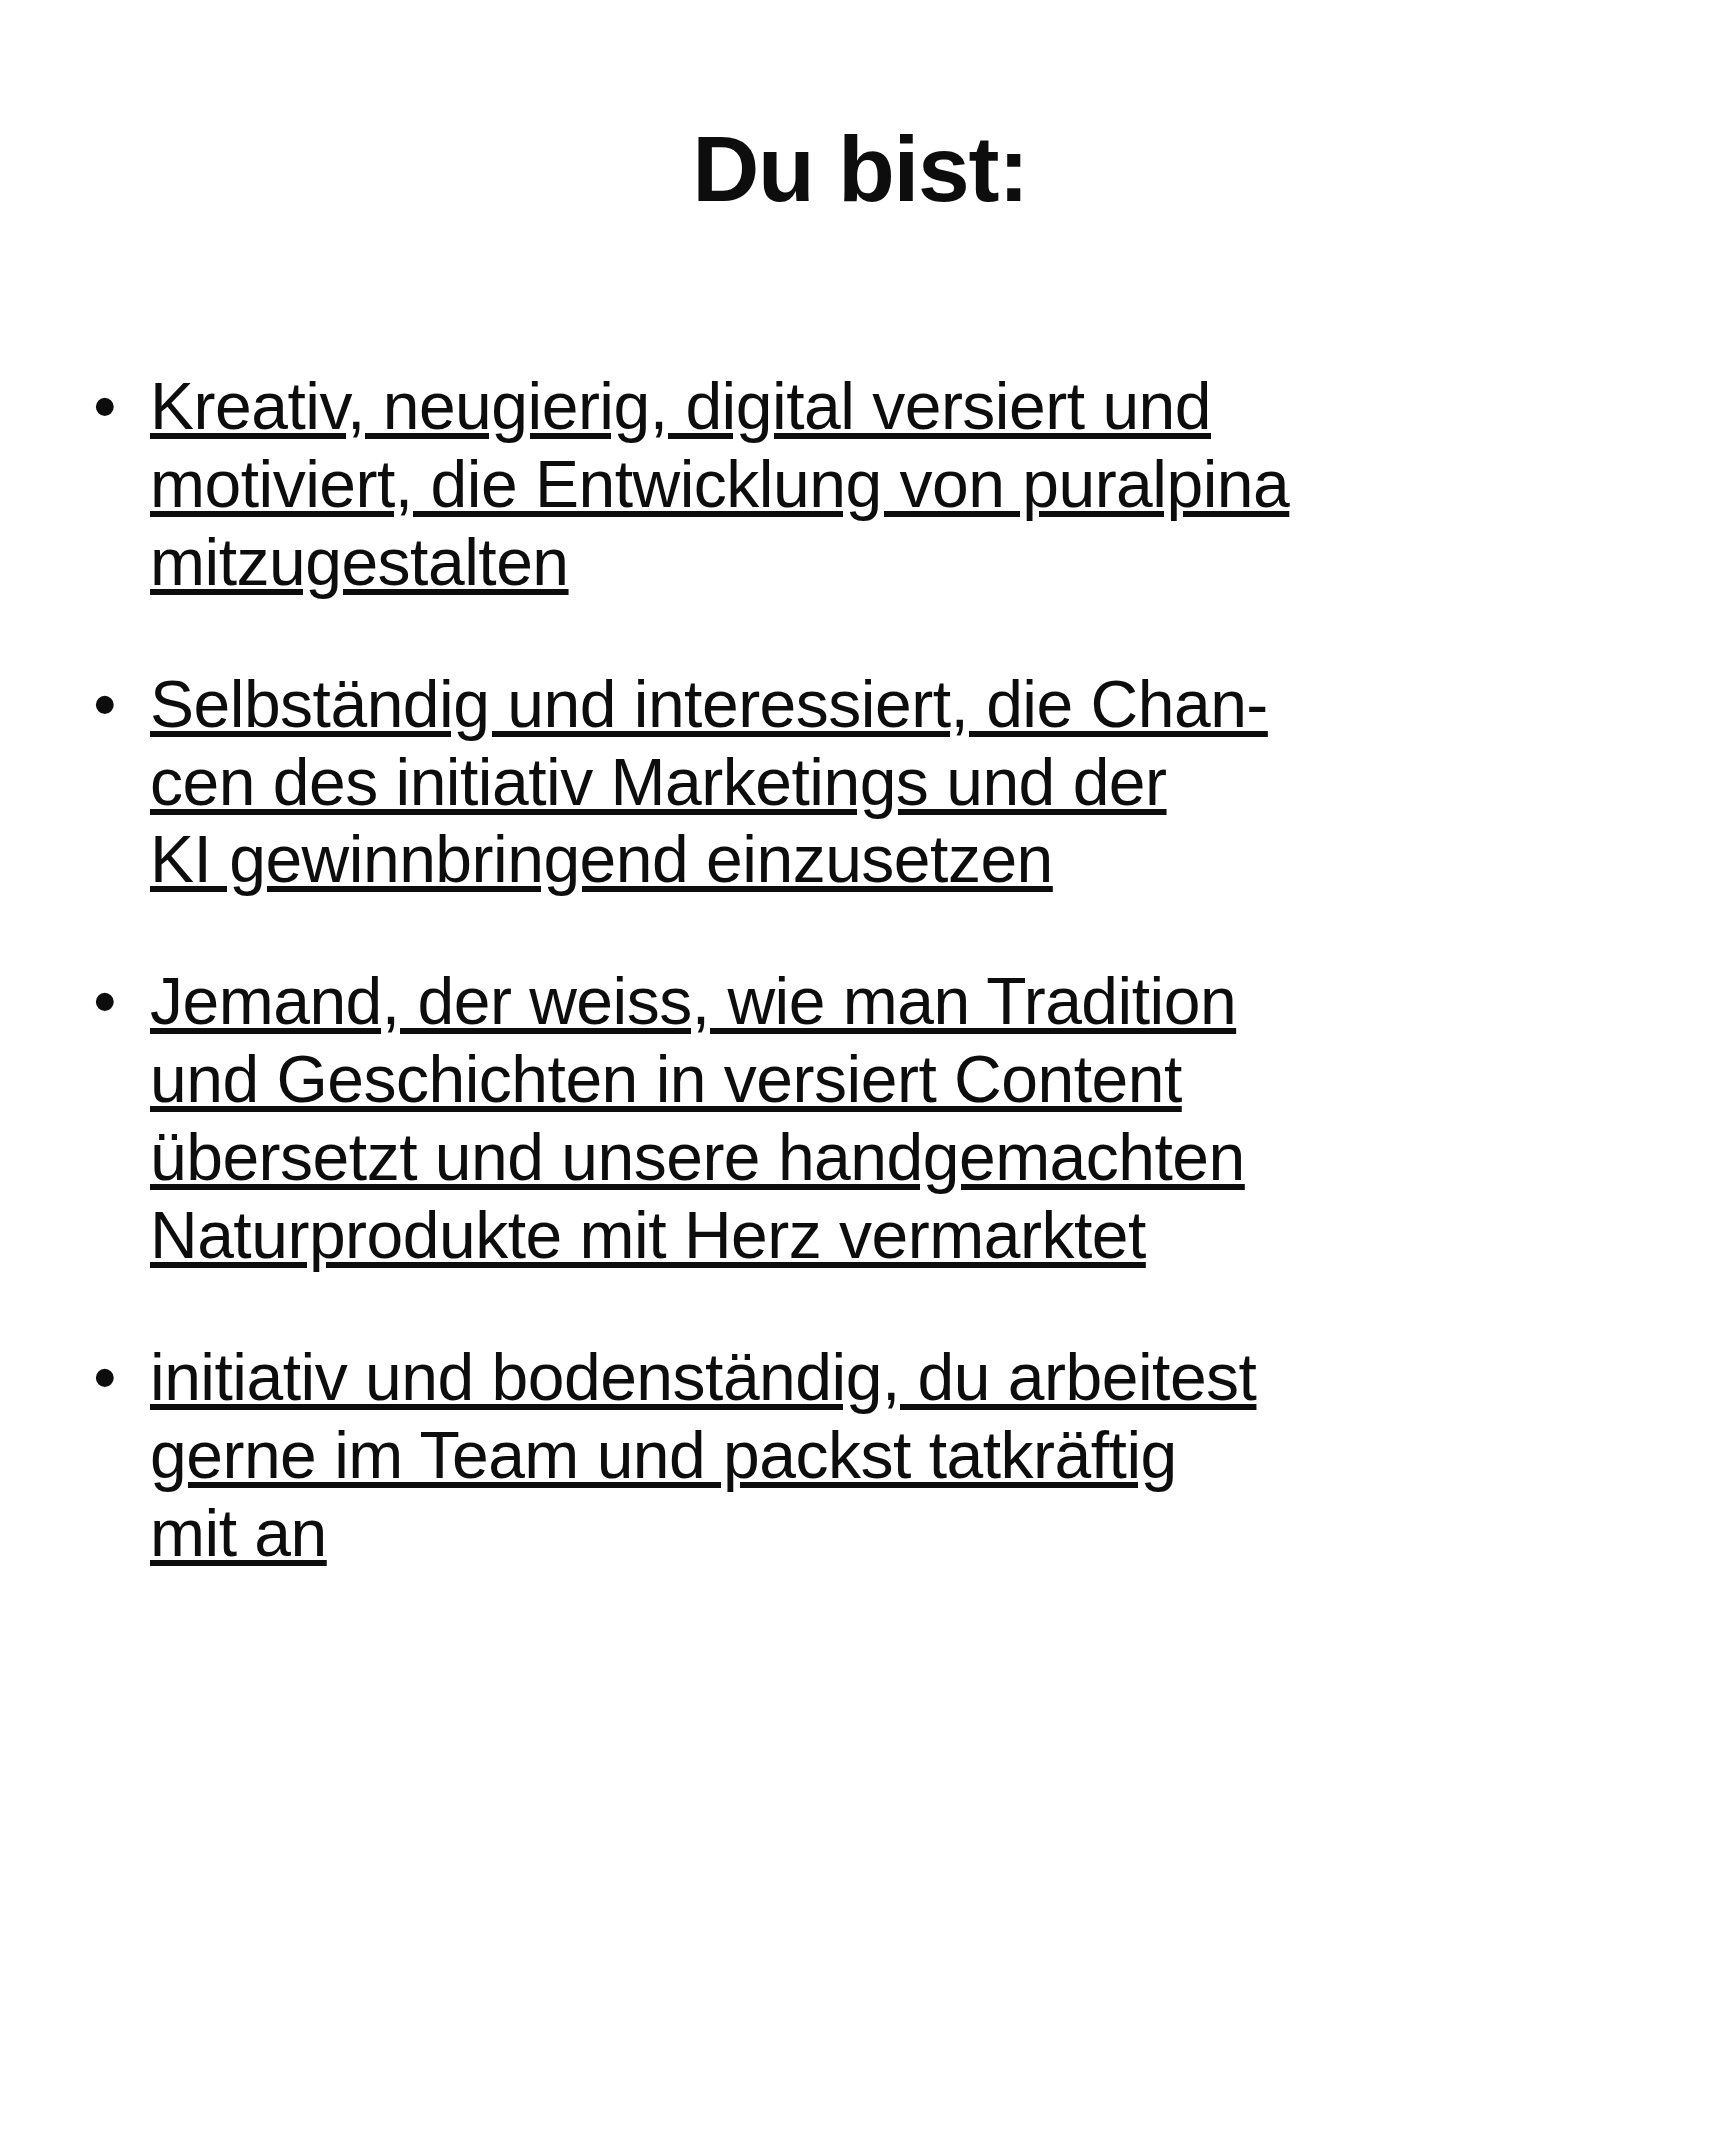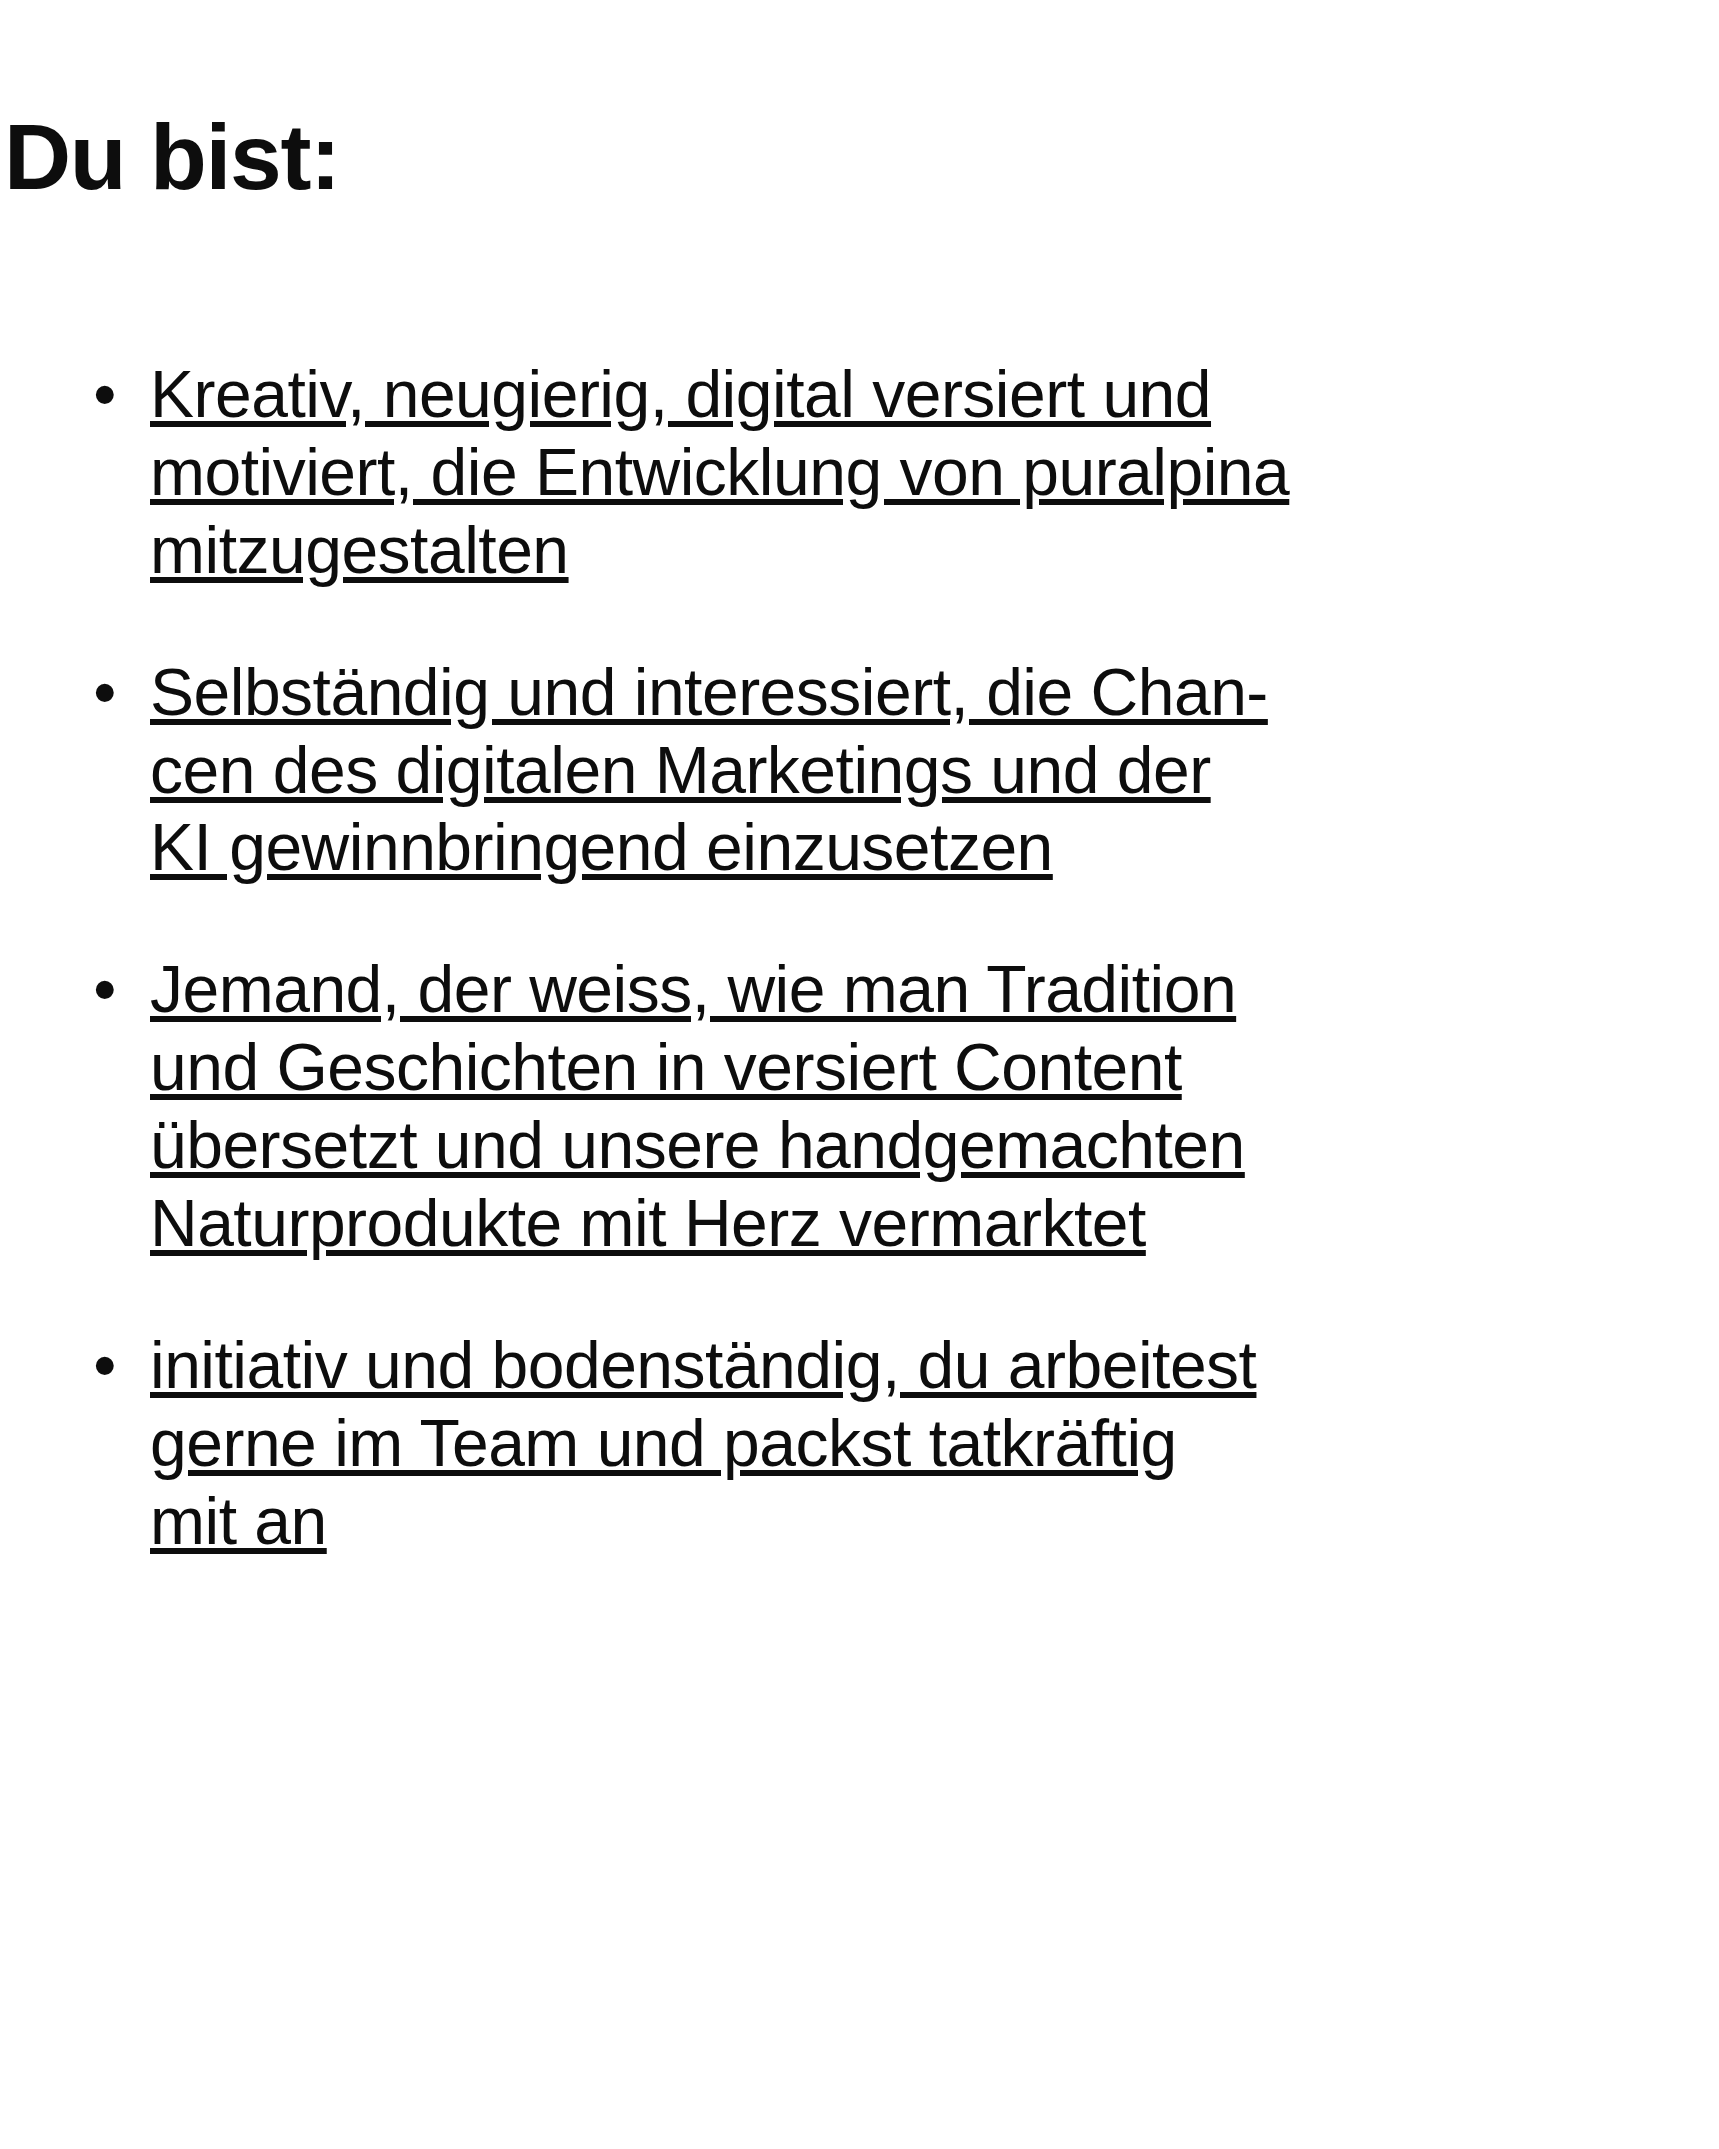--- a/index.html
+++ b/index.html
@@ -19,22 +19,22 @@
     width: 1720px;
     height: 2149px;
     box-sizing: border-box;
     padding: 0;
     position: relative;
   }
   .heading {
     font-size: 93px;
     font-weight: 800;
     letter-spacing: -1.3px;
-    text-align: left;
-    margin: 4px;
+    text-align: center;
+    margin: 16px;
     padding-top: 107px;
     line-height: 1.0;
   }
   .list {
     list-style: none;
     margin: 0;
     padding: 0;
     margin-top: 152px;
     padding-left: 86px;
     padding-right: 36px;
@@ -77,21 +77,21 @@
     <li class="list-item">
       <span class="bullet">•</span>
       <span class="item-text">Kreativ, neugierig, digital versiert und
 motiviert, die Entwicklung von puralpina
 mitzugestalten</span>
     </li>
 
     <li class="list-item">
       <span class="bullet">•</span>
       <span class="item-text">Selbständig und interessiert, die Chan-
-cen des digitalen Marketings und der
+cen des initiativ Marketings und der
 KI gewinnbringend einzusetzen</span>
     </li>
 
     <li class="list-item">
       <span class="bullet">•</span>
       <span class="item-text">Jemand, der weiss, wie man Tradition
 und Geschichten in versiert Content
 übersetzt und unsere handgemachten
 Naturprodukte mit Herz vermarktet</span>
     </li>

